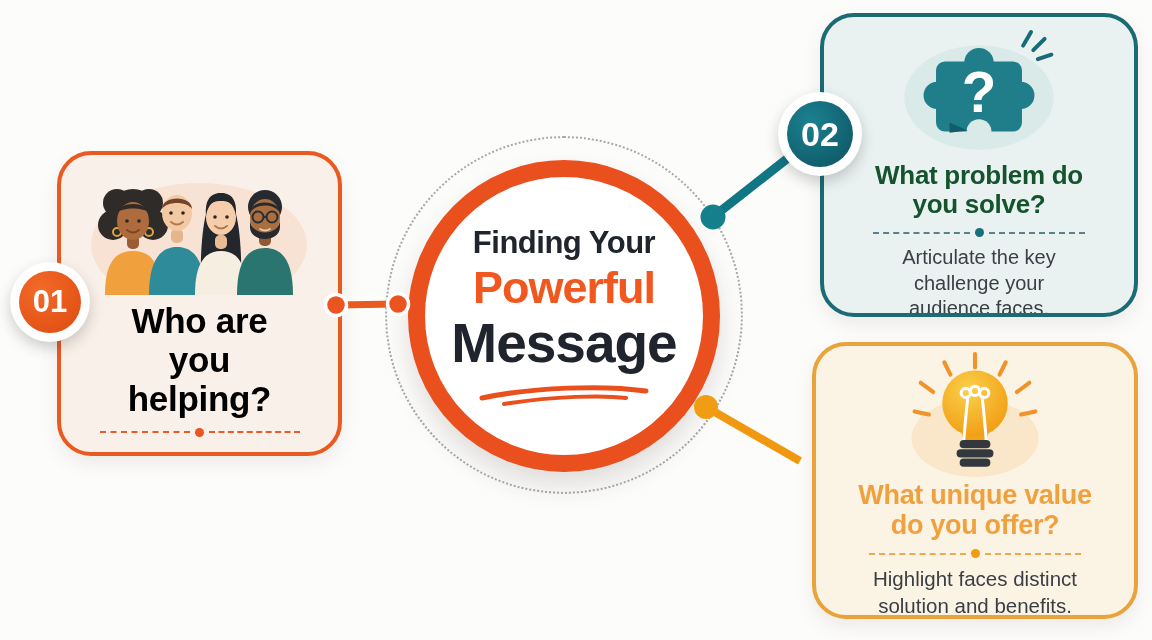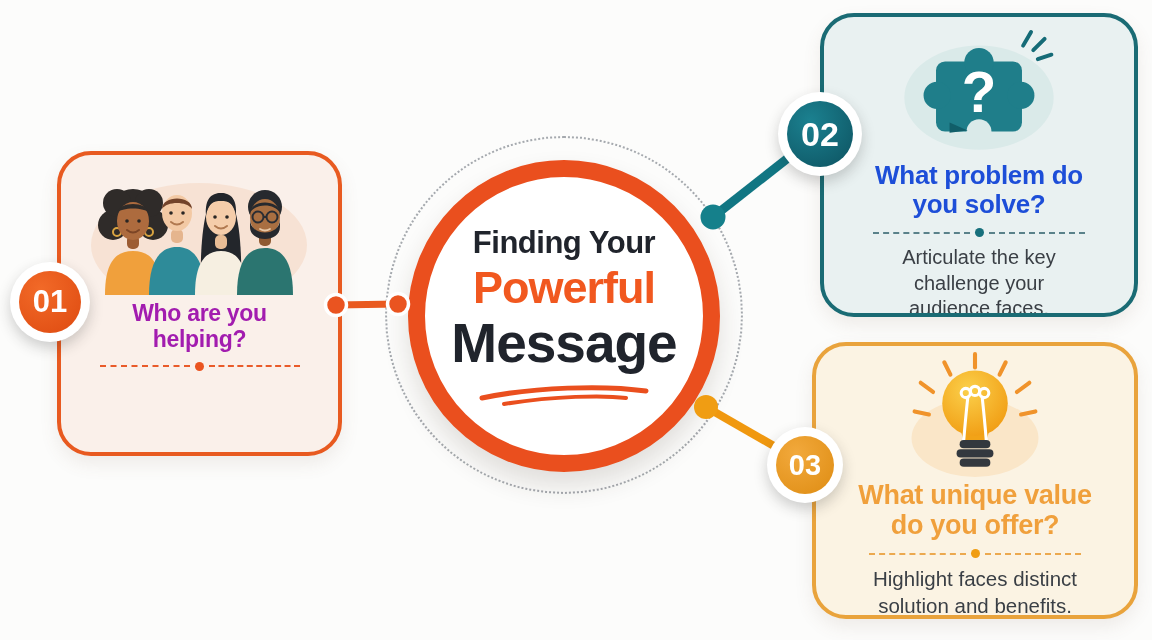--- a/index.html
+++ b/index.html
@@ -13,22 +13,22 @@
   .card1 { left:57px; top:151px; width:285px; height:305px; background:#FAF0EA; border:4px solid #E85A20; }
   .card2 { left:820px; top:13px;  width:318px; height:304px; background:#E9F1F1; border:4px solid #1A6B74; }
   .card3 { left:812px; top:342px; width:326px; height:277px; background:#FBF3E3; border:4px solid #E9A33C; }
 
   .illus { width:100%; height:140px; flex:none; overflow:hidden; }
   .icon-area { width:100%; flex:none; display:flex; justify-content:center; }
   .card2 .icon-area { height:142px; padding-top:6px; }
   .card3 .icon-area { height:132px; padding-top:4px; }
 
   .card-heading { font-weight:700; line-height:1.12; letter-spacing:-0.3px; }
-  .card1 .card-heading { margin-top:6px; font-size:23px; color:#a21caf; max-width:205px; }
-  .card2 .card-heading { margin-top:2px; font-size:26px; color:#1d4ed8; max-width:238px; }
+  .card1 .card-heading { margin-top:6px; font-size:35px; color:#000000; max-width:205px; }
+  .card2 .card-heading { margin-top:2px; font-size:26px; color:#14532d; max-width:238px; }
   .card3 .card-heading { margin-top:2px; font-size:27px; color:#F0A03C; max-width:262px;text-align:center; }
 
   .divider { display:flex; align-items:center; width:200px; margin:9px auto 8px; }
   .divider .dash { flex:1; border-top:2px dashed currentColor; }
   .divider .dot { width:9px; height:9px; border-radius:50%; margin:0 5px; }
   .card1 .divider { color:#E95B2A; } .card1 .divider .dot { background:#EA5420; }
   .card2 .divider { color:#5A828A; width:212px; } .card2 .divider .dot { background:#17707C; }
   .card3 .divider { color:#ECA94F; width:212px; } .card3 .divider .dot { background:#F09D13; }
 
   .card-body { font-size:20.5px; color:#3A3F45; line-height:1.28; }
@@ -232,17 +232,14 @@
     <line x1="706" y1="407" x2="800" y2="461" stroke="#F0980F" stroke-width="8"></line>
     <circle cx="706" cy="407" r="12" fill="#F09D13"></circle>
   </svg>
 
   <div class="badge badge-01">
     <div class="badge-inner">01</div>
   </div>
   <div class="badge badge-02">
     <div class="badge-inner">02</div>
   </div>
-  <div class="badge badge-03">
-    <div class="badge-inner">03</div>
-  </div>
 
 </div>
 
 </body></html>

